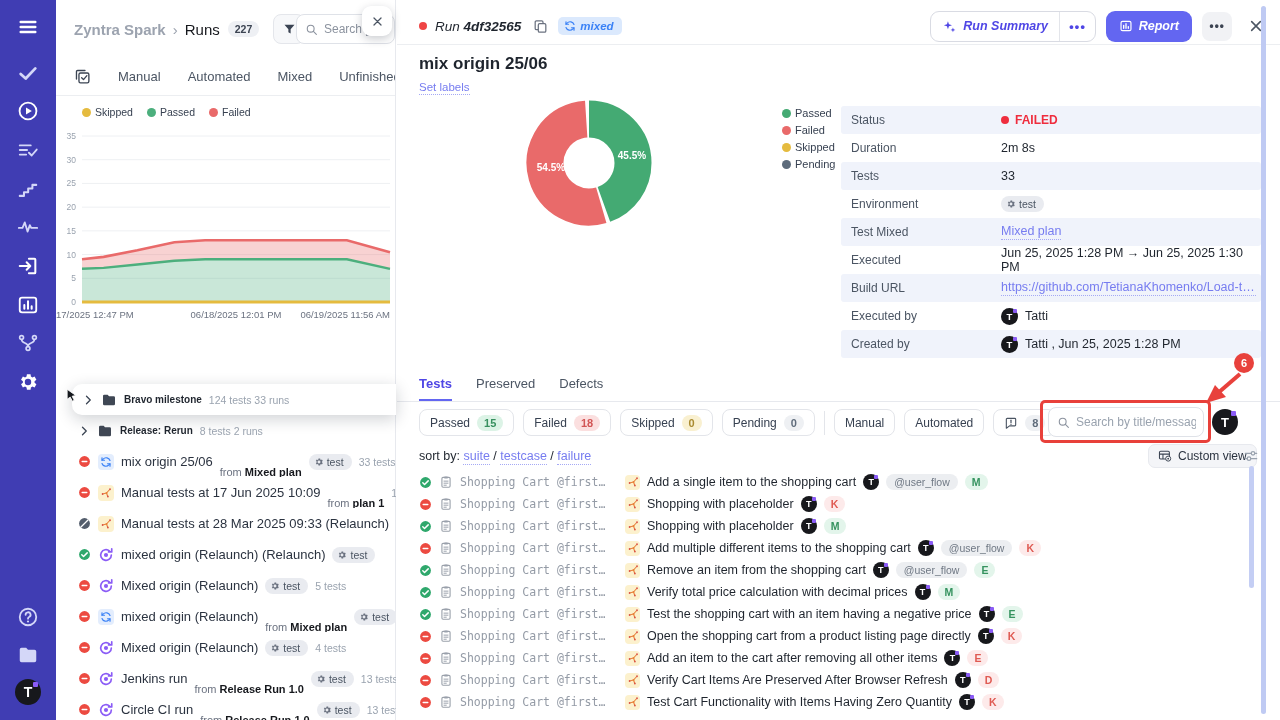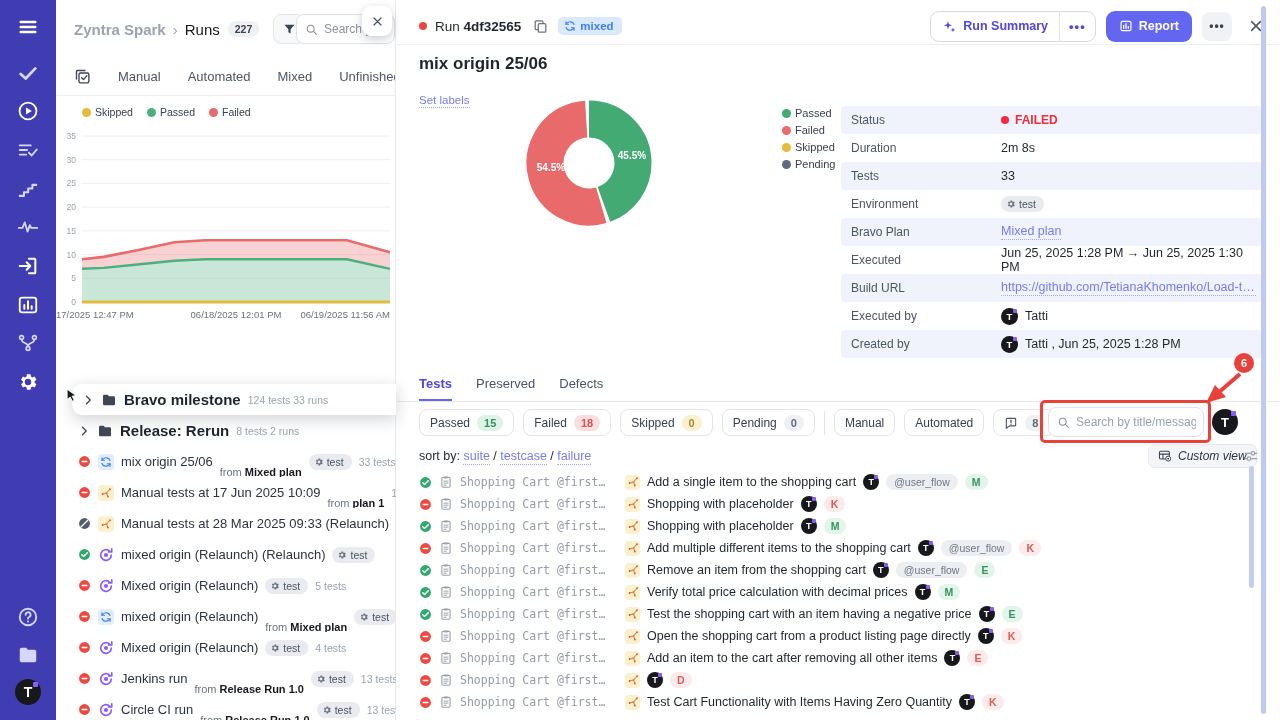--- a/index.html
+++ b/index.html
@@ -53,38 +53,38 @@
   #run-list { position:absolute; left:0; top:384px; width:340px; }
   .run-row { position:relative; height:31px; display:flex; align-items:center; padding-left:22px;
     gap:7px; white-space:nowrap; overflow:hidden; cursor:pointer; }
   .run-row.hl { background:#fff; margin-left:16px; padding-left:10px; border-radius:10px 0 0 10px;
     box-shadow:0 4px 16px rgba(15,23,42,.20); }
   .run-row .st { width:13px; height:13px; flex:none; }
   .run-row .ty { width:16px; height:16px; flex:none; }
   .chev { width:12px; height:12px; flex:none; }
   .fold-ic { width:16px; height:16px; flex:none; }
   .run-title { font-size:13px; color:#2b3340; }
-  .run-row.folder .run-title { font-weight:bold; color:#1f252e; font-size:15px; }
+  .run-row.folder .run-title { font-weight:bold; color:#1f252e; font-size:10px; }
   .run-from { font-size:11px; color:#6b7280;margin-top:20px; }
   .run-from b { color:#16181d; }
   .env-pill { background:#e9ebf0; border-radius:9px; padding:2px 8px 2px 5px; font-size:10.5px;
     color:#4b5563; display:inline-flex; align-items:center; gap:3px; flex:none; }
   .env-pill .ic { width:10px; height:10px; }
   .run-meta { font-size:10.5px; color:#9aa3af; }
   .fw { width:16px; height:16px; border-radius:4px; background:#fcf1cd; display:flex; align-items:center;
     justify-content:center; flex:none; }
   .fw svg { width:12px; height:12px; }
   .syncbg { width:16px; height:16px; border-radius:4px; background:#e3edfd; display:flex; align-items:center;
     justify-content:center; flex:none; }
   .syncbg svg { width:12px; height:12px; }
   #list-cursor { position:absolute; left:8px; top:388px; width:15px; height:15px; z-index:15; }
 
   
   #main { position:absolute; left:397px; top:0; width:883px; height:720px; background:#fff; }
-  #main-head { height:45px; border-bottom:1px solid #eceef1; display:flex; align-items:center; padding:8px 16px 0 22px; }
+  #main-head { height:45px; border-bottom:1px solid #eceef1; display:flex; align-items:center; padding:8px 16px 0 22px;font-style:italic; }
   .dot { width:8px; height:8px; border-radius:50%; background:#ef4444; margin-right:8px; }
   .run-id-label { font-size:13.5px; color:#1f252e; }
   .run-id-label b { font-weight:bold; }
   #copy-btn { width:15px; height:15px; margin:0 10px 0 12px; cursor:pointer; }
   .badge-mixed { background:#dbe9fd; border-radius:5px; color:#3b82f6; font-size:11.5px; font-weight:bold;
     padding:3px 8px 3px 6px; display:inline-flex; align-items:center; gap:4px; cursor:pointer; }
   .badge-mixed .ic { width:12px; height:12px; }
   #head-actions { margin-left:auto; display:flex; align-items:center; gap:10px; }
   #run-summary { display:flex; align-items:center; border:1px solid #d9dbe3; border-radius:9px; height:31px;
     background:#fff; cursor:pointer; }
@@ -95,21 +95,21 @@
   #run-summary .seg2 { padding:0 9px; color:#4f46e5; font-weight:bold; font-size:13px; letter-spacing:1px; }
   #report-btn { background:#6366f1; color:#fff; border-radius:9px; height:31px; display:flex; align-items:center;
     gap:6px; padding:0 13px; font-size:12.5px; font-weight:bold; cursor:pointer; }
   #report-btn .ic { width:14px; height:14px; }
   .gray-btn { background:#f1f2f5; border-radius:8px; height:29px; width:30px; display:flex; align-items:center;
     justify-content:center; color:#3c4452; font-weight:bold; font-size:12px; letter-spacing:1px; cursor:pointer; }
   #main-close { width:16px; height:16px; margin-left:6px; cursor:pointer; }
 
   #run-title { position:absolute; left:22px; top:54px; font-size:17px; font-weight:bold; color:#1f252e; }
   #set-labels { position:absolute; left:22px; top:81px; font-size:11.5px; color:#767cf0;
-    border-bottom:1px dotted #a5a9f5; cursor:pointer; padding-bottom:1px;margin-top:13px; }
+    border-bottom:1px dotted #a5a9f5; cursor:pointer; padding-bottom:1px; }
 
   #donut-wrap { position:absolute; left:127px; top:98px; width:130px; height:130px; }
   #donut-legend { position:absolute; left:385px; top:107px; }
   #donut-legend .lg-item { margin-bottom:5px; font-size:11px; }
 
   #details { position:absolute; left:444px; top:106px; width:420px; }
   .d-row { display:flex; align-items:center; height:28px; padding:0 10px; font-size:12px; }
   .d-row.shade { background:#f0f3fb; border-radius:3px; }
   .d-label { width:150px; color:#4b5563; flex:none; }
   .d-val { color:#1f252e; font-size:12.5px; display:flex; align-items:center; gap:7px; }
@@ -145,21 +145,21 @@
   #tests-search input::placeholder { color:#9aa3af; }
   #tests-avatar { position:absolute; left:815px; top:409px; width:26px; height:26px; border-radius:50%;
     background:#17181c; color:#fff; font-size:13px; font-weight:bold; display:flex; align-items:center;
     justify-content:center; cursor:pointer; }
   #tests-avatar i { position:absolute; right:2px; top:2px; width:5px; height:5px; background:#8b5cf6; border-radius:1px; }
 
   #sort-row { position:absolute; left:22px; top:449px; font-size:12.5px; color:#1f252e; }
   #sort-row .s-link { color:#767cf0; border-bottom:1px dotted #a5a9f5; cursor:pointer; padding-bottom:1px; }
   #custom-view { position:absolute; left:751px; top:444px; height:24px; background:#f4f5f8; border:1px solid #e7e9ee;
     border-radius:7px; display:flex; align-items:center; gap:6px; padding:0 9px; font-size:12px; color:#2b3340;
-    cursor:pointer;font-style:italic; }
+    cursor:pointer; }
   #custom-view .ic { width:14px; height:14px; }
   #sliders-btn { position:absolute; left:846px; top:448px; width:16px; height:16px; cursor:pointer; }
 
   #tests-list { position:absolute; left:22px; top:471px; width:840px; }
   .t-row { height:22px; display:flex; align-items:center; gap:7px; white-space:nowrap; overflow:hidden; cursor:pointer; }
   .t-row .st { width:13px; height:13px; flex:none; }
   .t-row .clip { width:14px; height:14px; flex:none; }
   .t-suite { font-family:"DejaVu Sans Mono", monospace; font-size:11.5px; color:#949ba6; width:158px;
     overflow:hidden; text-overflow:ellipsis; flex:none; }
   .t-row .fw { width:15px; height:15px; }
@@ -713,21 +713,21 @@
             <span class="ic">
               <svg viewBox="0 0 24 24">
                 <path fill="#6b7280" d="M19.14 12.94a7 7 0 0 0 0-1.88l2.03-1.58-2-3.46-2.39.96a7 7 0 0 0-1.62-.94L14.8 3.5h-4l-.36 2.54a7 7 0 0 0-1.62.94l-2.39-.96-2 3.46 2.03 1.58a7 7 0 0 0 0 1.88L4.43 14.5l2 3.46 2.39-.96c.5.38 1.04.7 1.62.94l.36 2.56h4l.36-2.56a7 7 0 0 0 1.62-.94l2.39.96 2-3.46-2.03-1.56zM12 15.5a3.5 3.5 0 1 1 0-7 3.5 3.5 0 0 1 0 7z"></path>
               </svg>
             </span>
             <span>test</span>
           </span>
         </span>
       </div>
       <div class="d-row shade">
-        <span class="d-label">Bravo Plan</span>
+        <span class="d-label">Test Mixed</span>
         <span class="d-val">
           <span class="d-link">Mixed plan</span>
         </span>
       </div>
       <div class="d-row">
         <span class="d-label">Executed</span>
         <span class="d-val">
           <span>Jun 25, 2025 1:28 PM → Jun 25, 2025 1:30 PM</span>
         </span>
       </div>
@@ -1165,20 +1165,21 @@
           <svg viewBox="0 0 24 24">
             <g stroke="#e8833a" stroke-width="2.2" stroke-linecap="round">
               <path d="M13 12l5.5-6M13 12l2 5.5M13 12l-6 1.5"></path>
             </g>
             <circle cx="20" cy="4.5" r="1.8" fill="#d94f43"></circle>
             <circle cx="15.8" cy="19" r="1.8" fill="#d94f43"></circle>
             <circle cx="5.2" cy="14" r="1.8" fill="#d94f43"></circle>
             <circle cx="13" cy="12" r="2" fill="#e8833a"></circle>
           </svg>
         </span>
+        <span class="t-title">Verify Cart Items Are Preserved After Browser Refresh</span>
         <span class="mini-avatar">
           <span>T</span>
           <i></i>
         </span>
         <span class="lb red">D</span>
       </div>
       <div class="t-row">
         <span class="ic st">
           <svg viewBox="0 0 24 24">
             <circle cx="12" cy="12" r="10" fill="#ec4a41"></circle>

